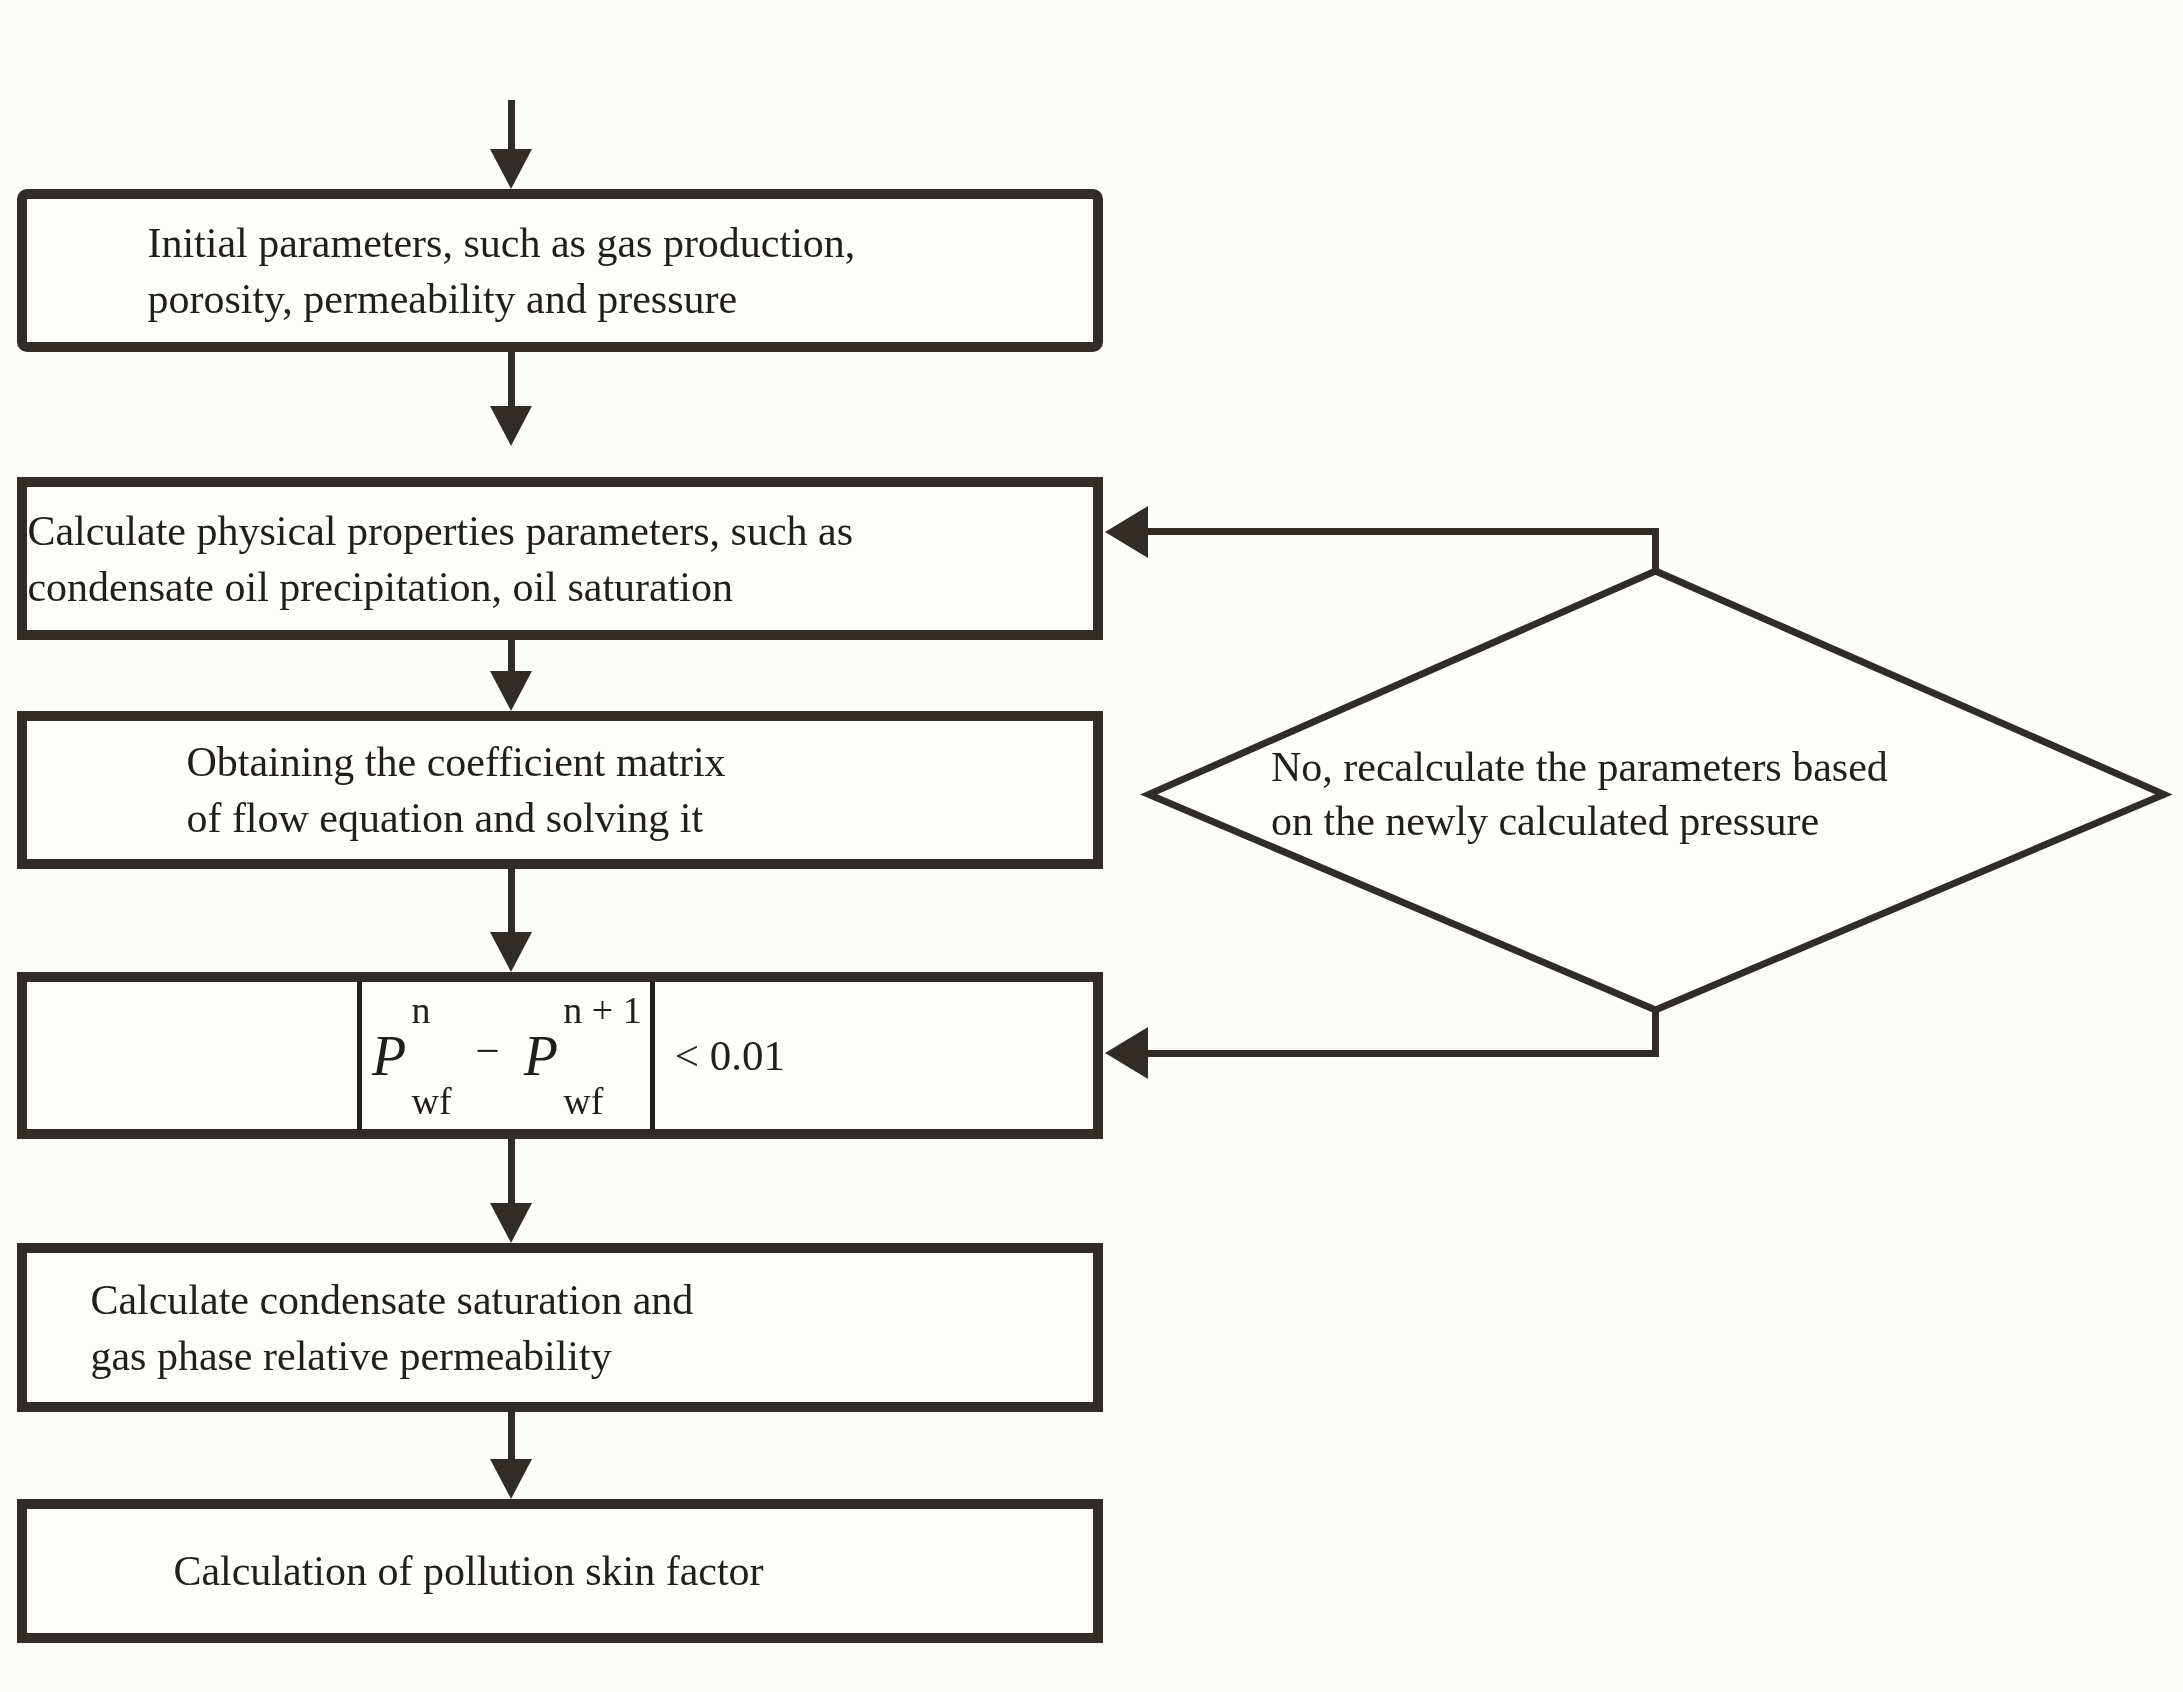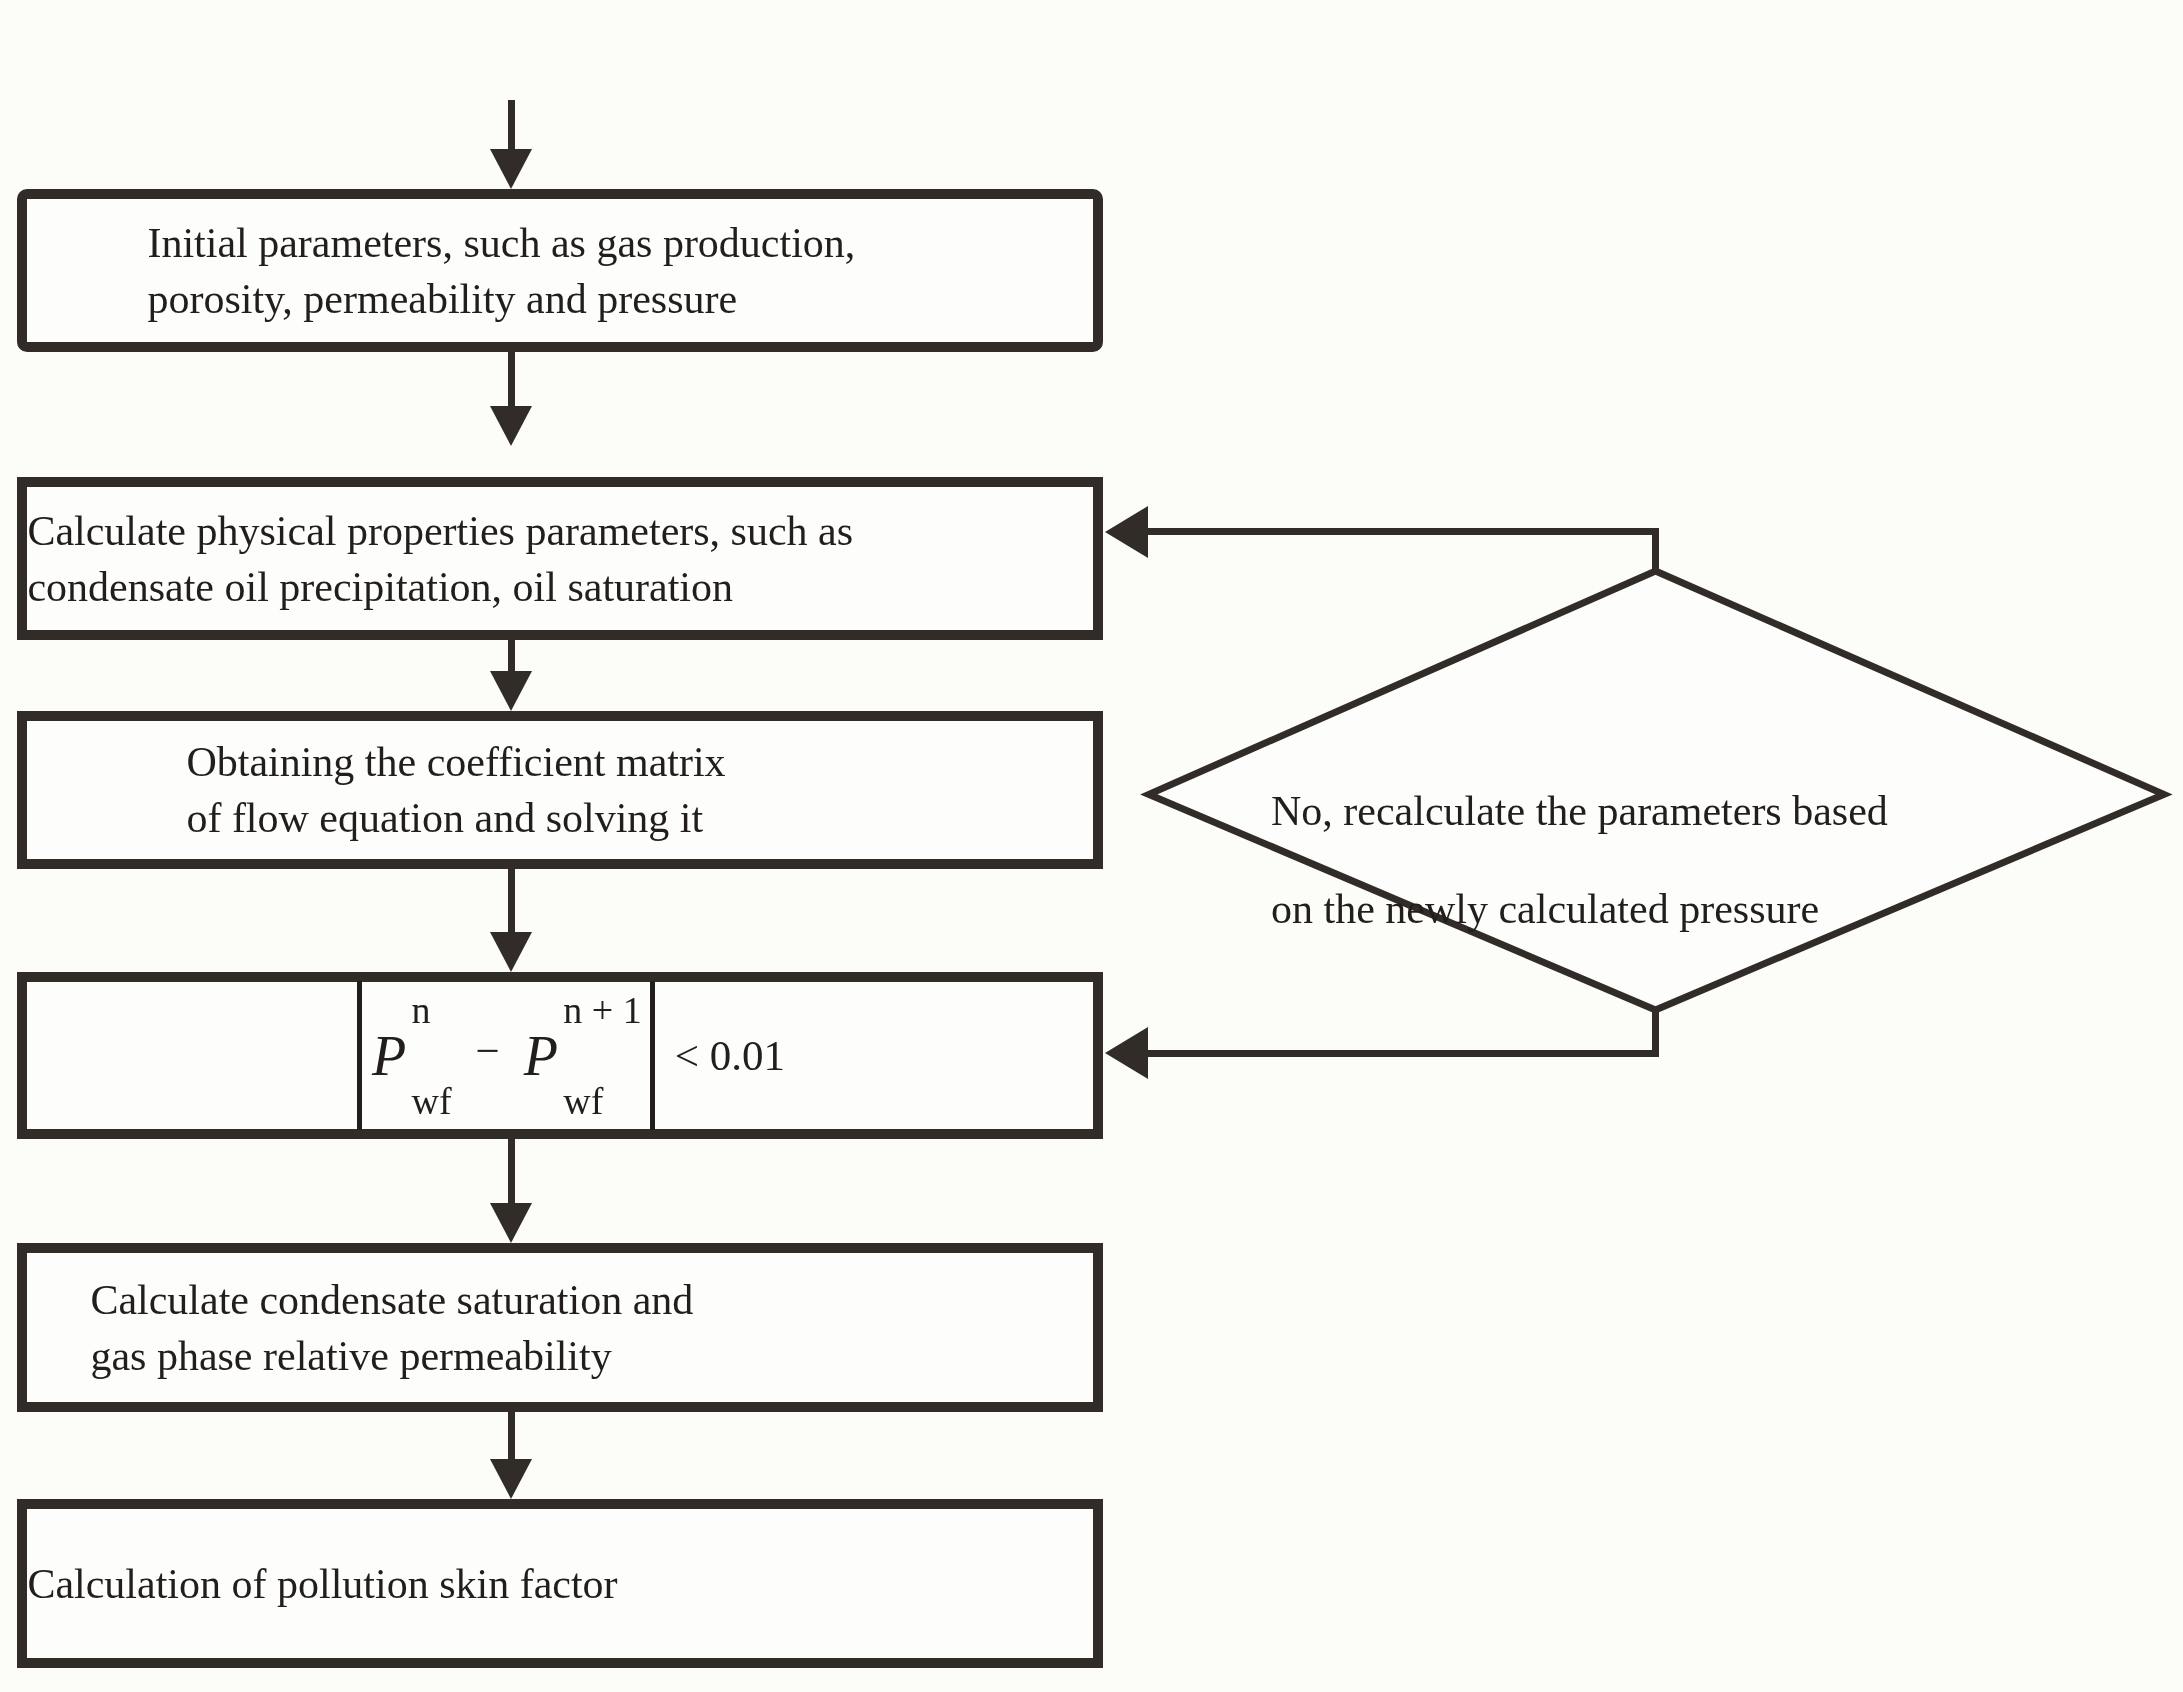--- a/index.html
+++ b/index.html
@@ -47,21 +47,21 @@
     border-right:43px solid var(--line);
   }
   .col{left:508px;}
   .colhead{left:490px;}
   
   .diamond-svg{position:absolute;left:0;top:0;}
   .diamond-text{
     position:absolute;left:1271px;top:740px;width:834px;
     font-size:42px;line-height:54px;white-space:nowrap;
   }
-  .diamond-text span{display:block;margin-top:44px;}
+  .diamond-text span{display:block;}
   
   .formula-row{
     display:flex;align-items:center;
     margin-left:330px;
     font-size:43px;
   }
   .fbar{width:4.3px;height:149px;background:var(--text);}
   .fp{font-style:italic;font-size:56px;margin-left:10.4px;}
   .fstack{
     display:flex;flex-direction:column;justify-content:space-between;
@@ -140,21 +140,21 @@
       <span class="fbar" style="margin-left:8.7px;"></span>
       <span class="fcond">&lt; 0.01</span>
     </div>
   </div>
 
   <div class="pbox" style="top:1243px;height:169px;padding-left:63px;">
     <span class="line1">Calculate condensate saturation and</span>
     <span class="line2">gas phase relative permeability</span>
   </div>
 
-  <div class="pbox" style="top:1499px;height:169px;gap:40px;">
+  <div class="pbox" style="top:1499px;height:144px;padding-left:146px;gap:40px;">
     <span class="line1">Calculation of pollution skin factor</span>
   </div>
 
   <div class="diamond-text">
     <span>No, recalculate the parameters based</span>
     <span>on the newly calculated pressure</span>
   </div>
 
 </div>
 

